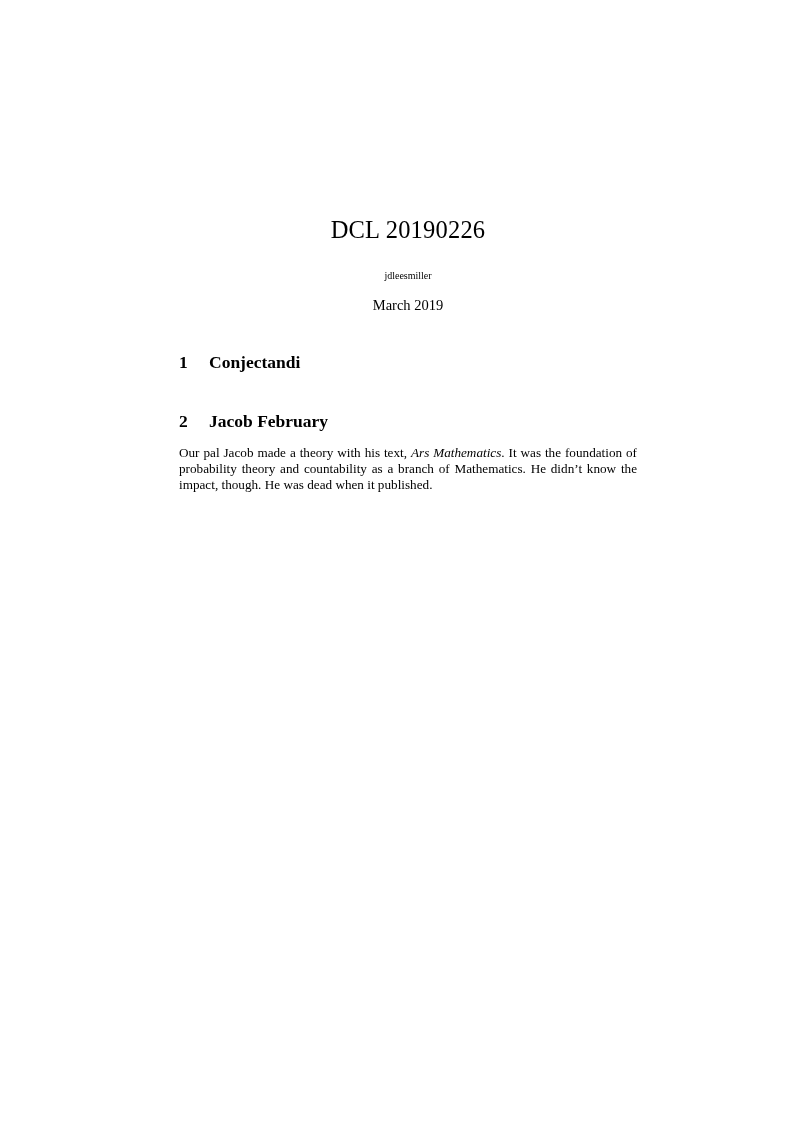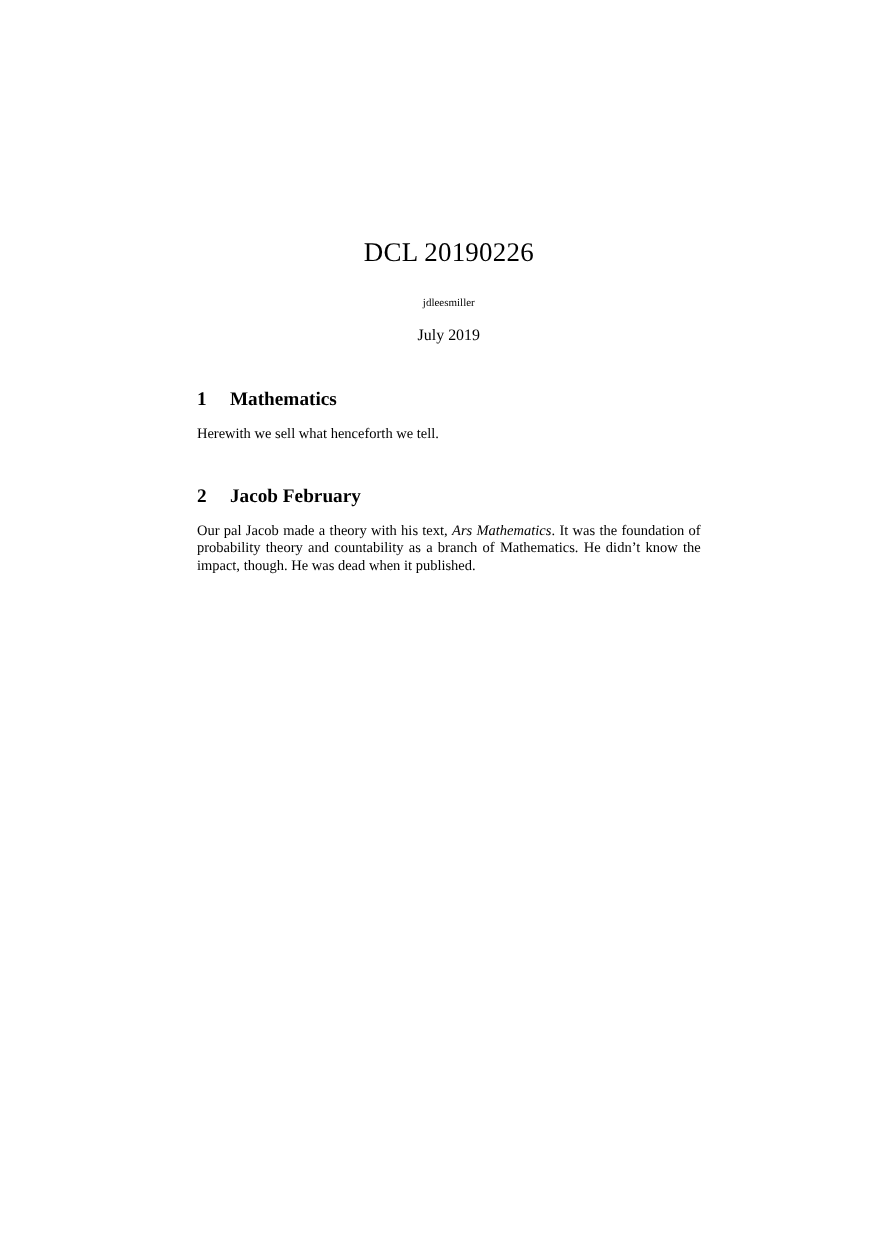--- a/index.html
+++ b/index.html
@@ -80,29 +80,26 @@
   }
 </style>
 </head>
 <body>
 
 <div class="page">
   <div class="content">
 
     <h1 class="doc-title">DCL 20190226</h1>
     <div class="doc-author">jdleesmiller</div>
-    <div class="doc-date">July 2019</div>
+    <div class="doc-date">March 2019</div>
 
     <h2 class="section-heading">
       <span class="section-number">1</span>
-      <span class="section-title">Mathematics</span>
+      <span class="section-title">Conjectandi</span>
     </h2>
-    <p class="para">
-      <span>Herewith we sell what henceforth we tell.</span><span class="em"></span><span></span>
-    </p>
 
     <h2 class="section-heading">
       <span class="section-number">2</span>
       <span class="section-title">Jacob February</span>
     </h2>
     <p class="para">
       <span>Our pal Jacob made a theory with his text, </span><span class="em">Ars Mathematics</span><span>. It was the foundation of probability theory and countability as a branch of Mathematics. He didn’t know the impact, though. He was dead when it published.</span>
     </p>
 
   </div>

